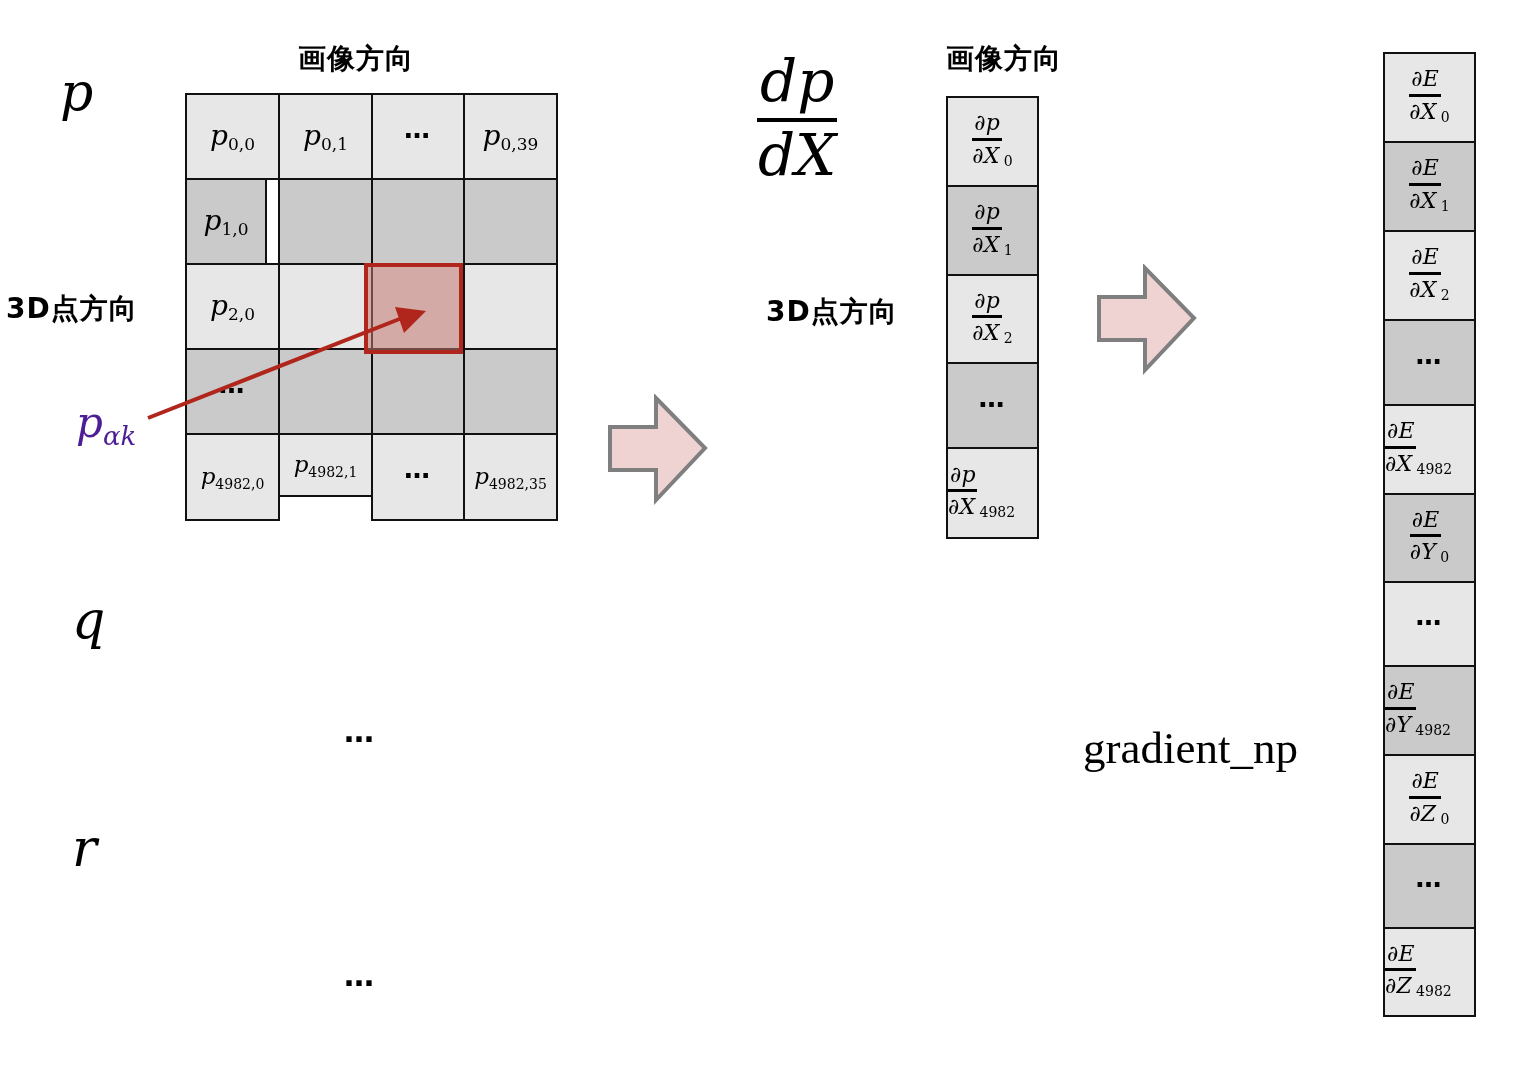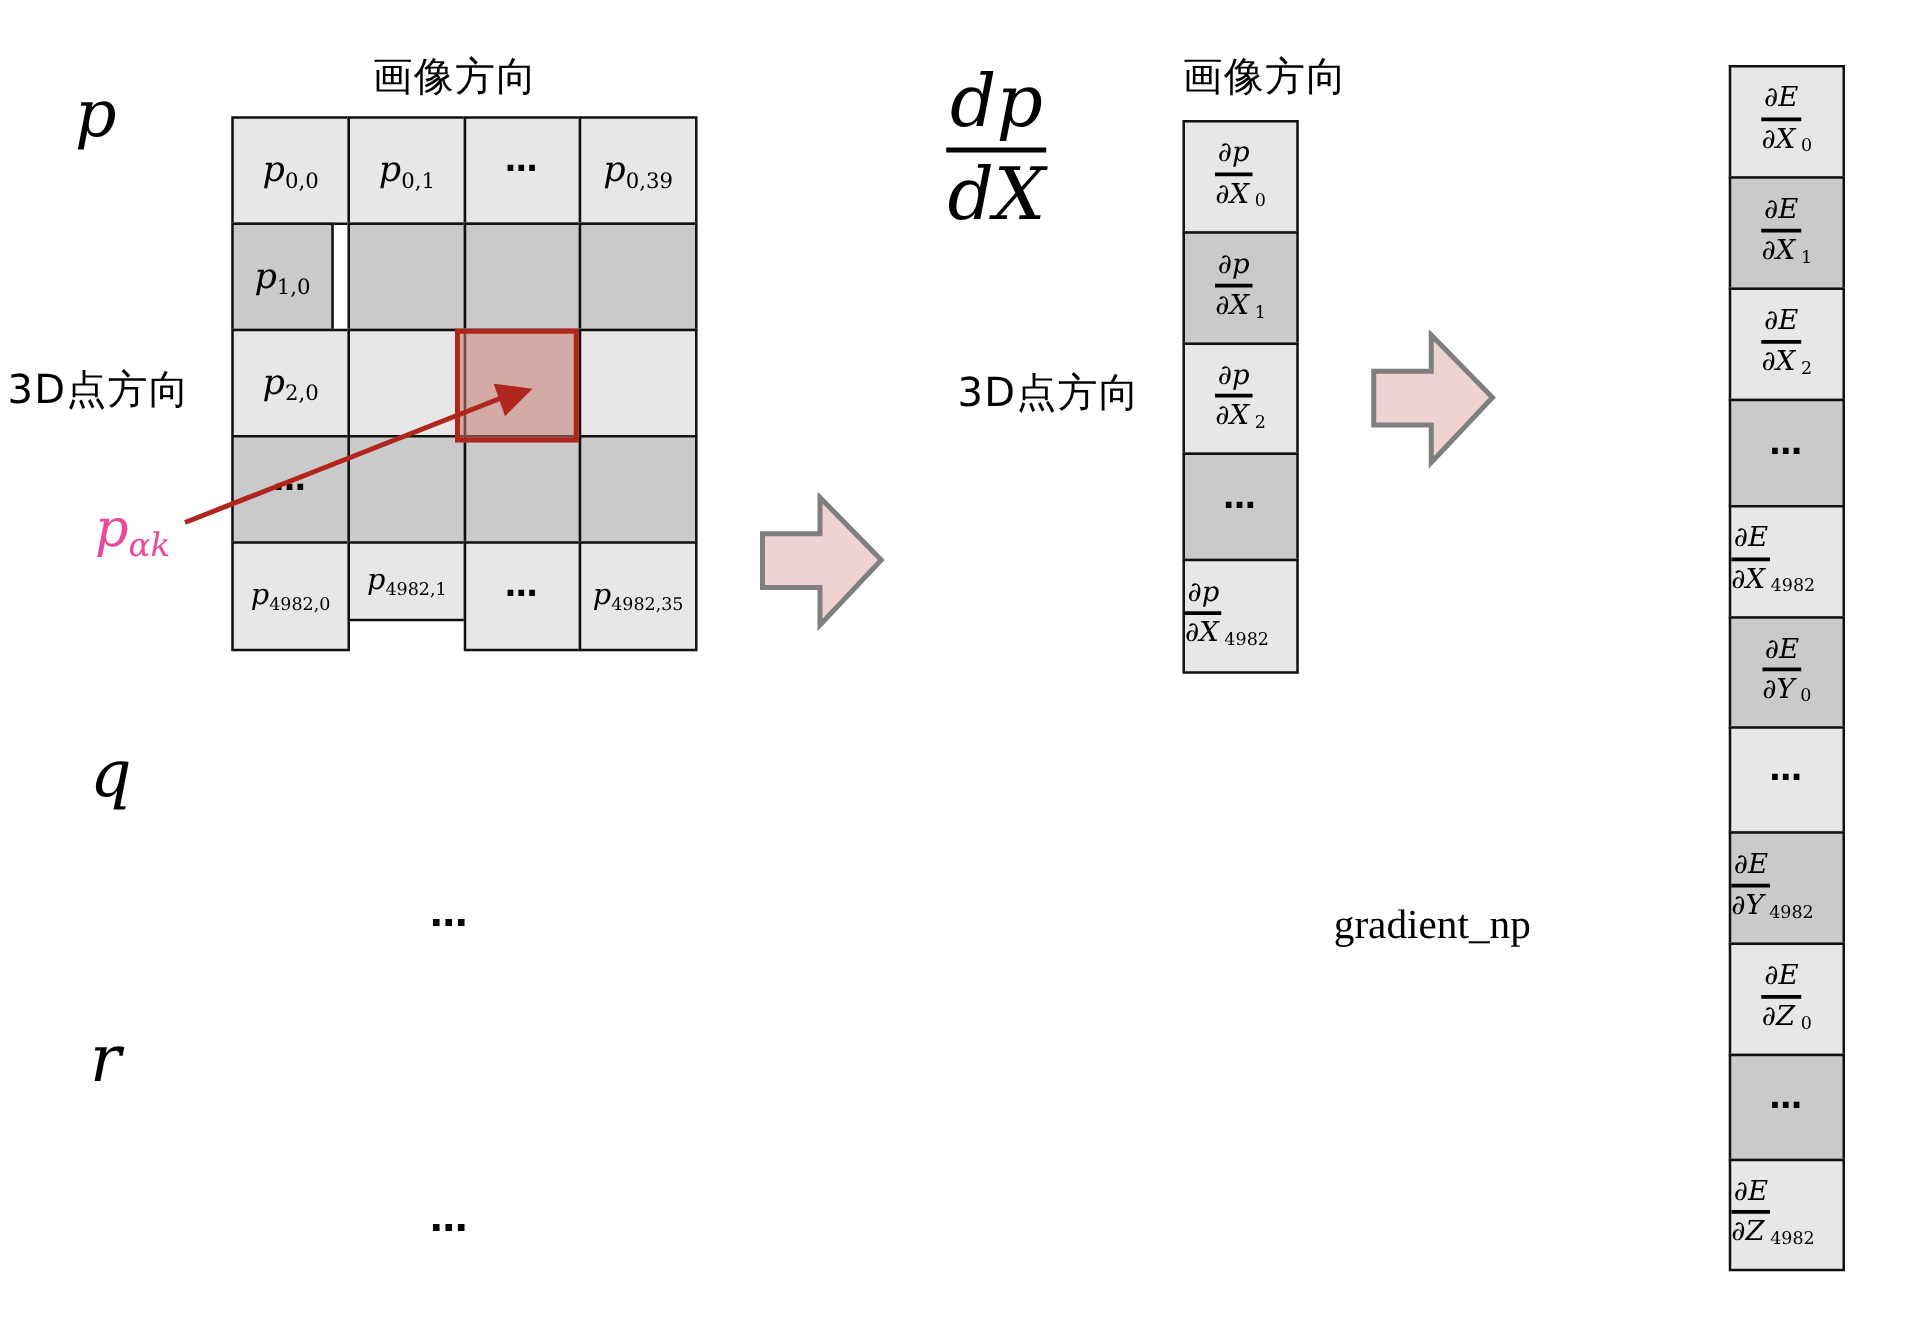--- a/index.html
+++ b/index.html
@@ -1,20 +1,20 @@
 <!DOCTYPE html>
 <html><head>
 <meta charset="utf-8">
 <style>
   html, body { margin: 0; padding: 0; background: #ffffff; }
   body { width: 1536px; height: 1066px; position: relative; overflow: hidden;
          font-family: "DejaVu Serif", serif; color: #000; }
   .abs { position: absolute; }
   .math { font-family: "DejaVu Serif", serif; font-style: italic; }
-  .jp { font-family: "DejaVu Sans", sans-serif; font-weight: normal; font-size: 32px; letter-spacing: 1px; }
+  .jp { font-family: "DejaVu Sans", sans-serif; font-weight: bold; font-size: 28px; letter-spacing: 1px; }
   .var { font-size: 52px; font-style: italic; font-family: "DejaVu Serif", serif; }
   .cell { position: absolute; box-sizing: border-box; border: 2px solid #111;
           display: flex; align-items: center; justify-content: center; overflow: hidden; }
   .light { background: #e7e7e7; }
   .dark { background: #cacaca; }
   .cell-text { font-family: "DejaVu Serif", serif; font-style: italic; font-size: 28px; white-space: nowrap; }
   .cell-text sub { font-style: normal; font-size: 17px; vertical-align: -5px; }
   .cell-text.small { font-size: 23px; }
   .cell-text.small sub { font-size: 14px; }
   .dots { font-family: "DejaVu Sans", sans-serif; font-weight: bold; font-size: 26px; letter-spacing: 2px; transform: translateY(-8px); }
@@ -22,21 +22,21 @@
           font-family: "DejaVu Serif", serif; font-style: italic; font-size: 22px; line-height: 1.15; }
   .frac .num { padding: 0 2px 2px 2px; border-bottom: 3px solid #000; }
   .frac .den { padding-top: 2px; white-space: nowrap; }
   .frac .den sub { font-style: normal; font-size: 14px; vertical-align: -3px; }
   .cell.left-align { justify-content: flex-start; }
   .big-frac { display: flex; flex-direction: column; align-items: center;
               font-family: "DejaVu Serif", serif; font-style: italic; font-size: 58px; line-height: 1.1; }
   .big-frac .num { padding: 0 4px 4px 4px; }
   .big-frac .bar { width: 80px; height: 4px; background: #000; }
   .big-frac .den { padding-top: 2px; }
-  .label-serif { font-family: "Liberation Serif", serif; font-size: 33px; }
+  .label-serif { font-family: "Liberation Serif", serif; font-size: 45px; margin-left: 16px; }
   .ellipsis-big { font-family: "DejaVu Sans", sans-serif; font-weight: bold; font-size: 30px; letter-spacing: 4px; }
 </style>
 </head>
 <body>
 
 <div class="abs var" style="left:60px; top:62px;"><span>p</span></div>
 <div class="abs var" style="left:72px; top:590px;"><span>q</span></div>
 <div class="abs var" style="left:72px; top:818px;"><span>r</span></div>
 
 <div class="abs jp" style="left:298px; top:40px;">画像方向</div>
@@ -93,21 +93,21 @@
 
 <svg class="abs" style="left:0; top:0;" width="1536" height="1066">
   <defs>
     <marker id="ah" markerWidth="10" markerHeight="10" refX="6" refY="5" orient="auto" markerUnits="userSpaceOnUse">
     </marker>
   </defs>
   <line x1="148" y1="418" x2="402" y2="318" stroke="#b0261c" stroke-width="4"></line>
   <polygon points="426,311 395,307 404,333" fill="#b0261c"></polygon>
 </svg>
 
-<div class="abs math" style="left:76px; top:398px; font-size:42px; color:#ec4899;">
+<div class="abs math" style="left:76px; top:398px; font-size:42px; color:#4c1d95;">
   <span>p</span><sub style="font-size:26px; vertical-align:-8px;">αk</sub>
 </div>
 
 <div class="abs ellipsis-big" style="left:344px; top:714px;">…</div>
 <div class="abs ellipsis-big" style="left:344px; top:958px;">…</div>
 
 <svg class="abs" style="left:606px; top:394px;" width="106" height="114">
   <polygon points="4,33 50,33 50,4 99,54 50,106 50,76 4,76" fill="#efd3d2" stroke="#7f7f7f" stroke-width="4" stroke-linejoin="miter"></polygon>
 </svg>
 

